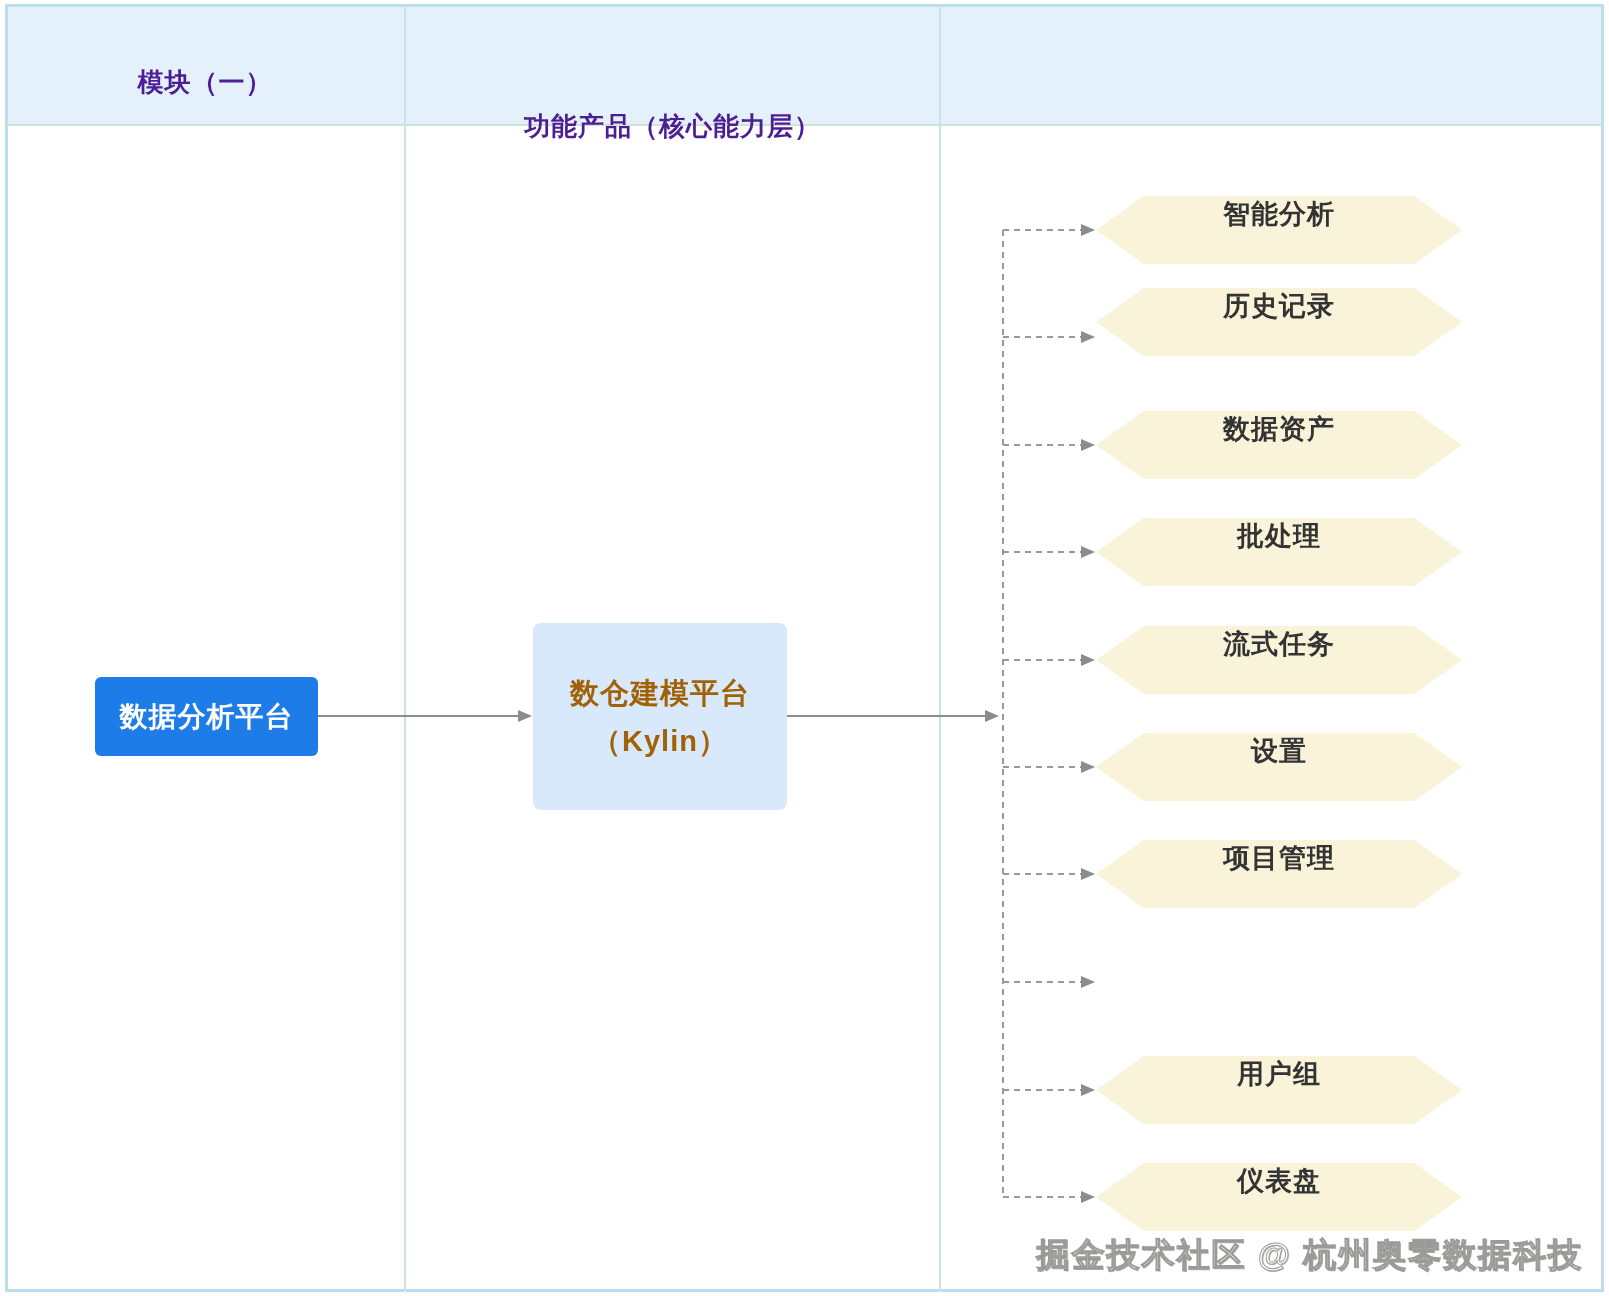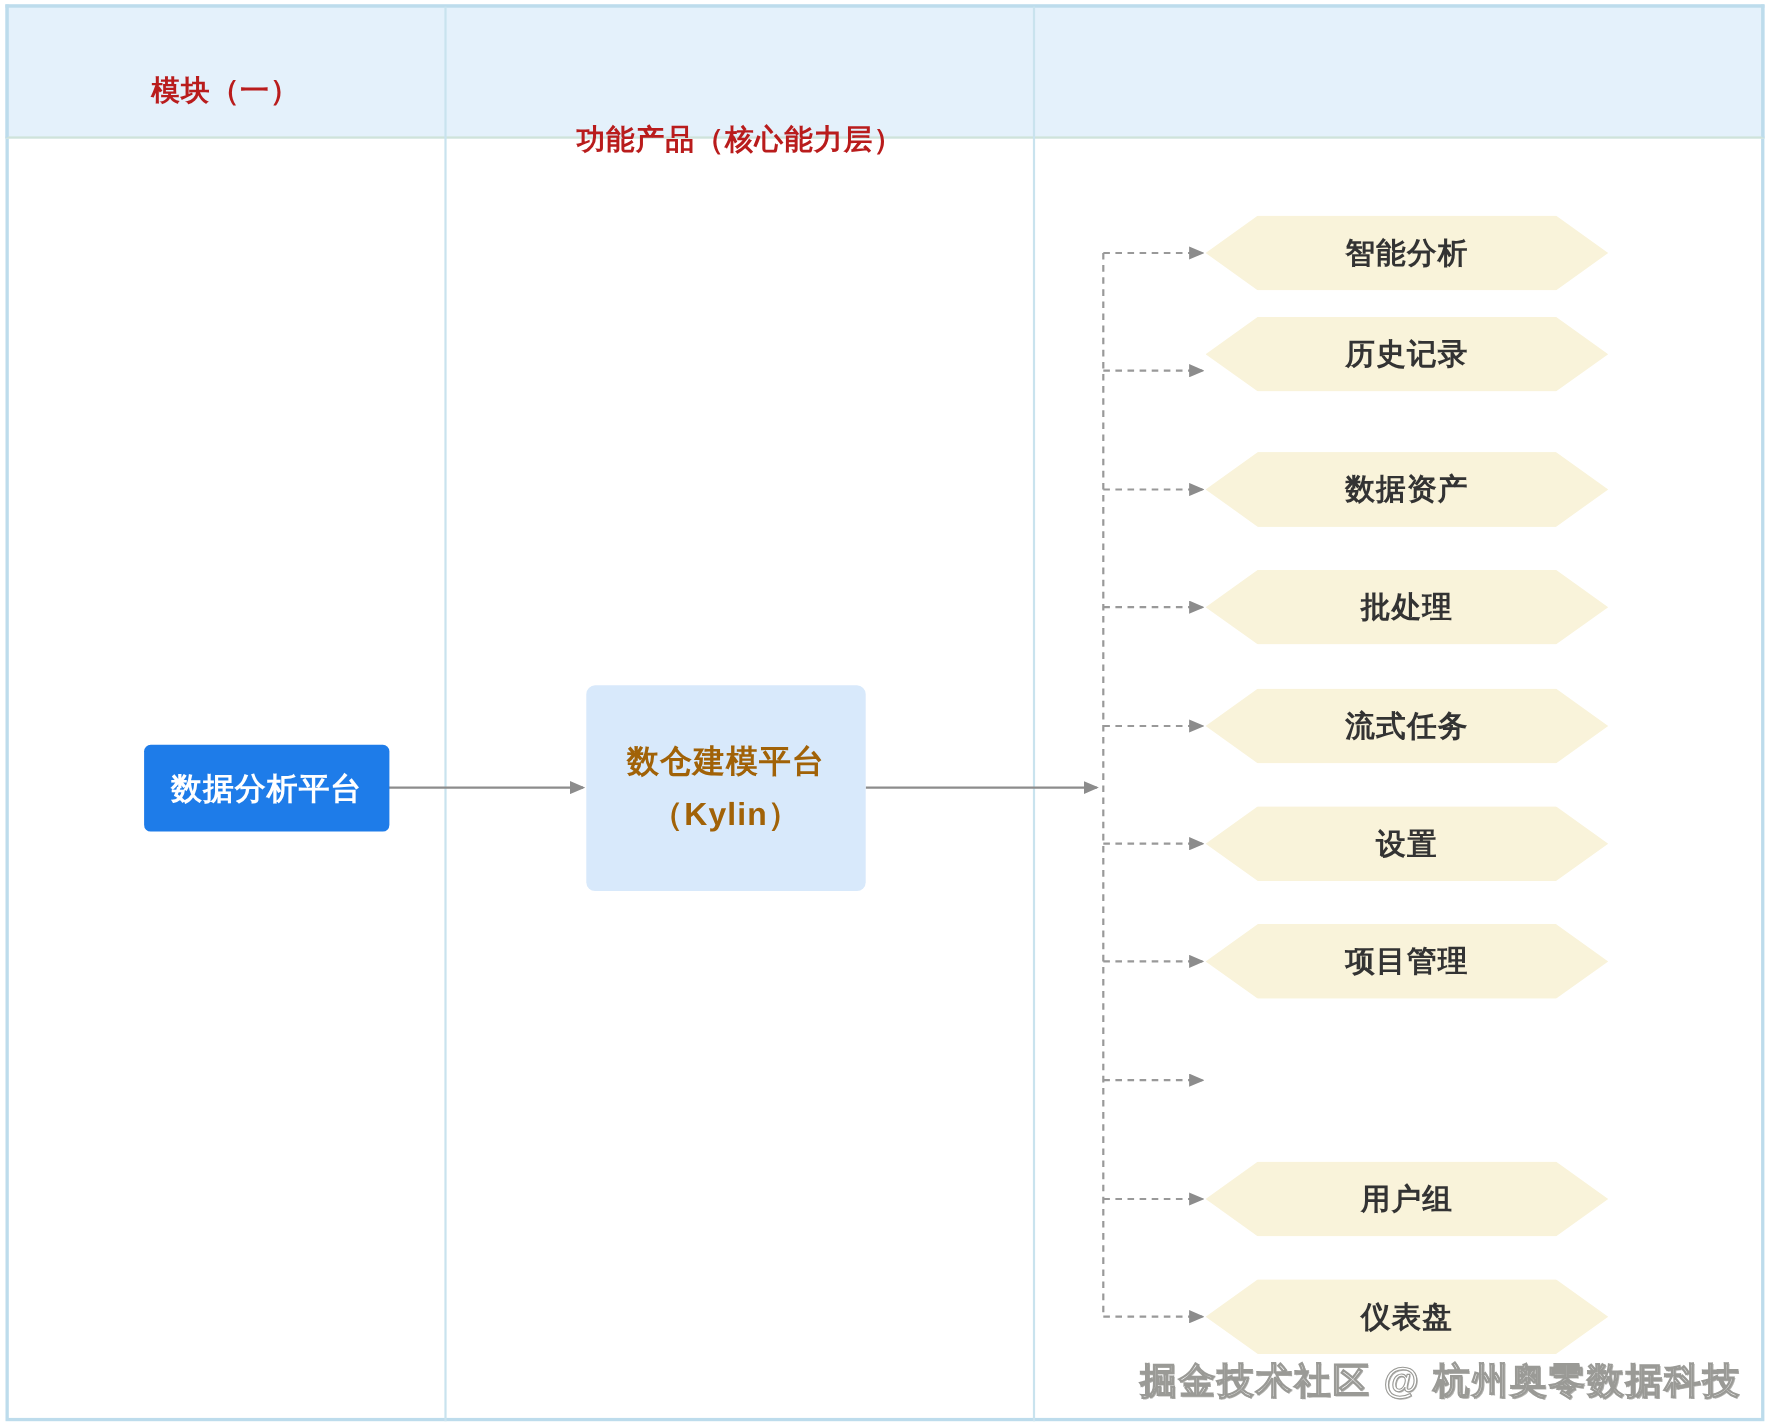--- a/index.html
+++ b/index.html
@@ -43,41 +43,40 @@
 
   .header-label {
     position: absolute;
     top: 4px;
     height: 156px;
     display: flex;
     align-items: center;
     justify-content: center;
     font-size: 26px;
     font-weight: bold;
-    color: #b91c1c;
+    color: #4c1d95;
     letter-spacing: 1px;
   }
   .header-label.h1 { left: 5px;   width: 400px; }
   .header-label.h2 { left: 406px; width: 533px; margin-top: 44px; }
   .header-label.h3 { left: 941px; width: 590px; }
 
   .module-node {
     position: absolute;
     left: 95px; top: 677px;
     width: 223px; height: 79px;
     background: #1e7ce9;
     border-radius: 6px;
     display: flex;
     align-items: center;
     justify-content: center;
     color: #ffffff;
     font-size: 28px;
     font-weight: bold;
     letter-spacing: 1px;
-    margin-left: 36px;
   }
 
   .product-node {
     position: absolute;
     left: 533px; top: 623px;
     width: 254px; height: 187px;
     background: #d8e9fb;
     border-radius: 8px;
     display: flex;
     flex-direction: column;
@@ -99,21 +98,21 @@
   }
 
   .hex-item {
     position: absolute;
     left: 1096px;
     width: 366px;
     height: 68px;
     background: #f9f3da;
     clip-path: polygon(0 50%, 13% 0, 87% 0, 100% 50%, 87% 100%, 13% 100%);
     display: flex;
-    align-items: center;
+    align-items: flex-start;
     justify-content: center;
     color: #333333;
     font-size: 27px;
     font-weight: bold;
     letter-spacing: 1px;
   }
 
   .watermark {
     position: absolute;
     top: 1233px;

